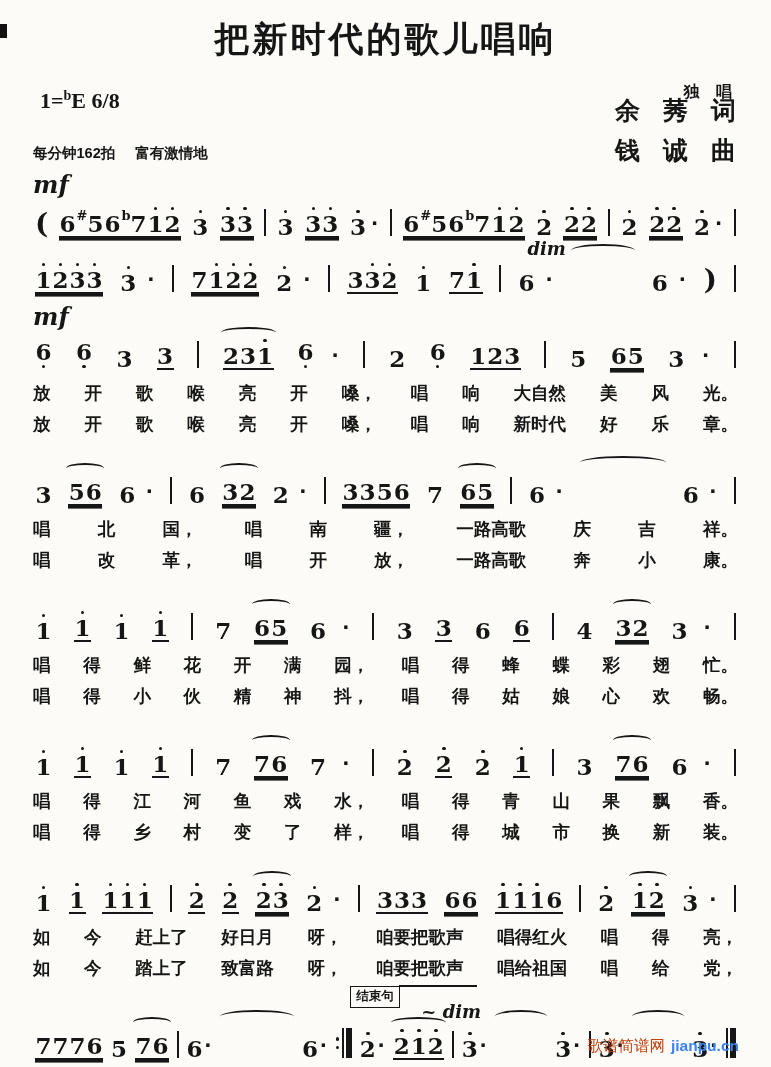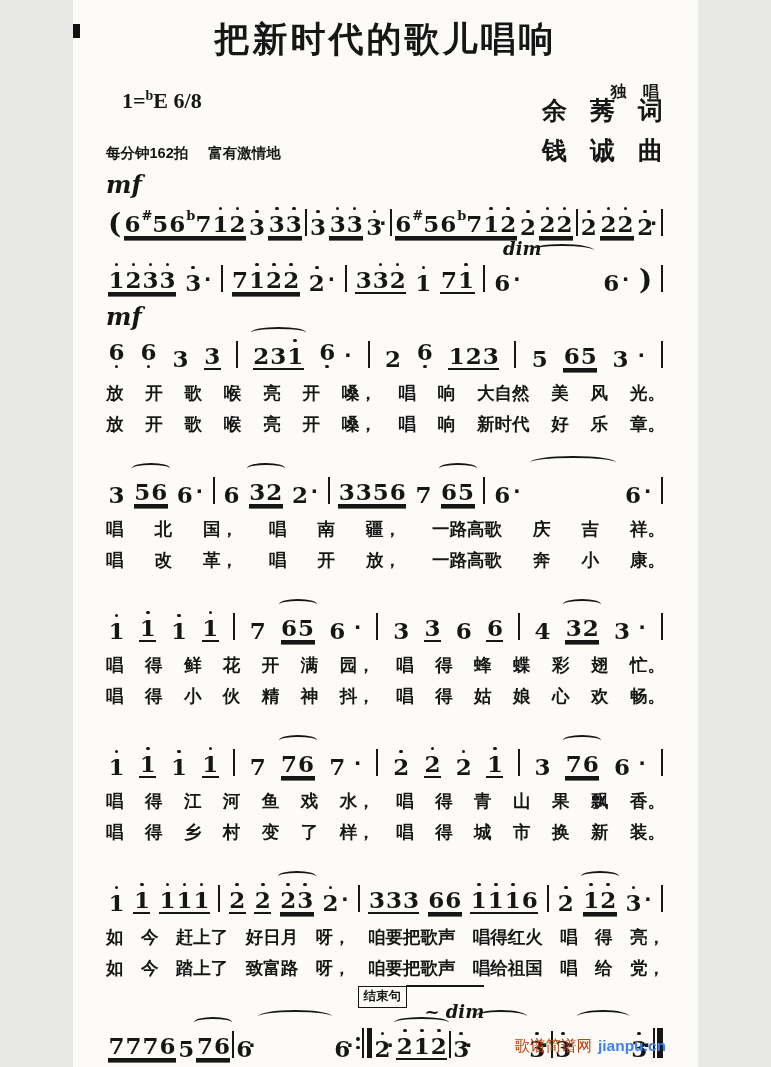--- a/index.html
+++ b/index.html
@@ -1,26 +1,26 @@
 <!DOCTYPE html>
 <html><head>
 <meta charset="utf-8">
 <style>
   html,body{margin:0;padding:0;}
   body{font-family:"Liberation Sans", sans-serif; background:#e8e8e6;}
-  .page{position:relative;width:625px;height:1067px;background:#fcfbf8;color:#161616;
+  .page{position:relative;width:771px;height:1067px;background:#fcfbf8;color:#161616;
         overflow:hidden;margin:0 auto;box-sizing:border-box;padding:0 33px;}
   .scan-mark{position:absolute;left:0;top:24px;width:7px;height:14px;background:#111;}
 
   
   .header{position:relative;height:170px;}
   .title{text-align:center;font-size:35px;font-weight:900;letter-spacing:3px;padding-top:16px;}
   .subtitle{position:absolute;top:82px;left:0;width:100%;text-align:right;
             font-size:16px;font-weight:bold;letter-spacing:6px;}
-  .keysig{position:absolute;top:88px;left:16px;font-size:22px;font-weight:bold;
+  .keysig{position:absolute;top:88px;left:7px;font-size:22px;font-weight:bold;
           font-family:"Liberation Serif", serif;}
   .keysig .flat{font-size:14px;vertical-align:super;font-weight:bold;}
   .credits{position:absolute;top:90px;right:2px;text-align:right;font-size:25px;
            font-weight:bold;line-height:1.6;word-spacing:16px;}
   .tempo{position:absolute;top:144px;left:0;font-size:14.5px;font-weight:bold;}
   .tempo .expr{margin-left:20px;}
 
   
   .score{position:relative;}
   .system{position:relative;margin-bottom:16px;}

